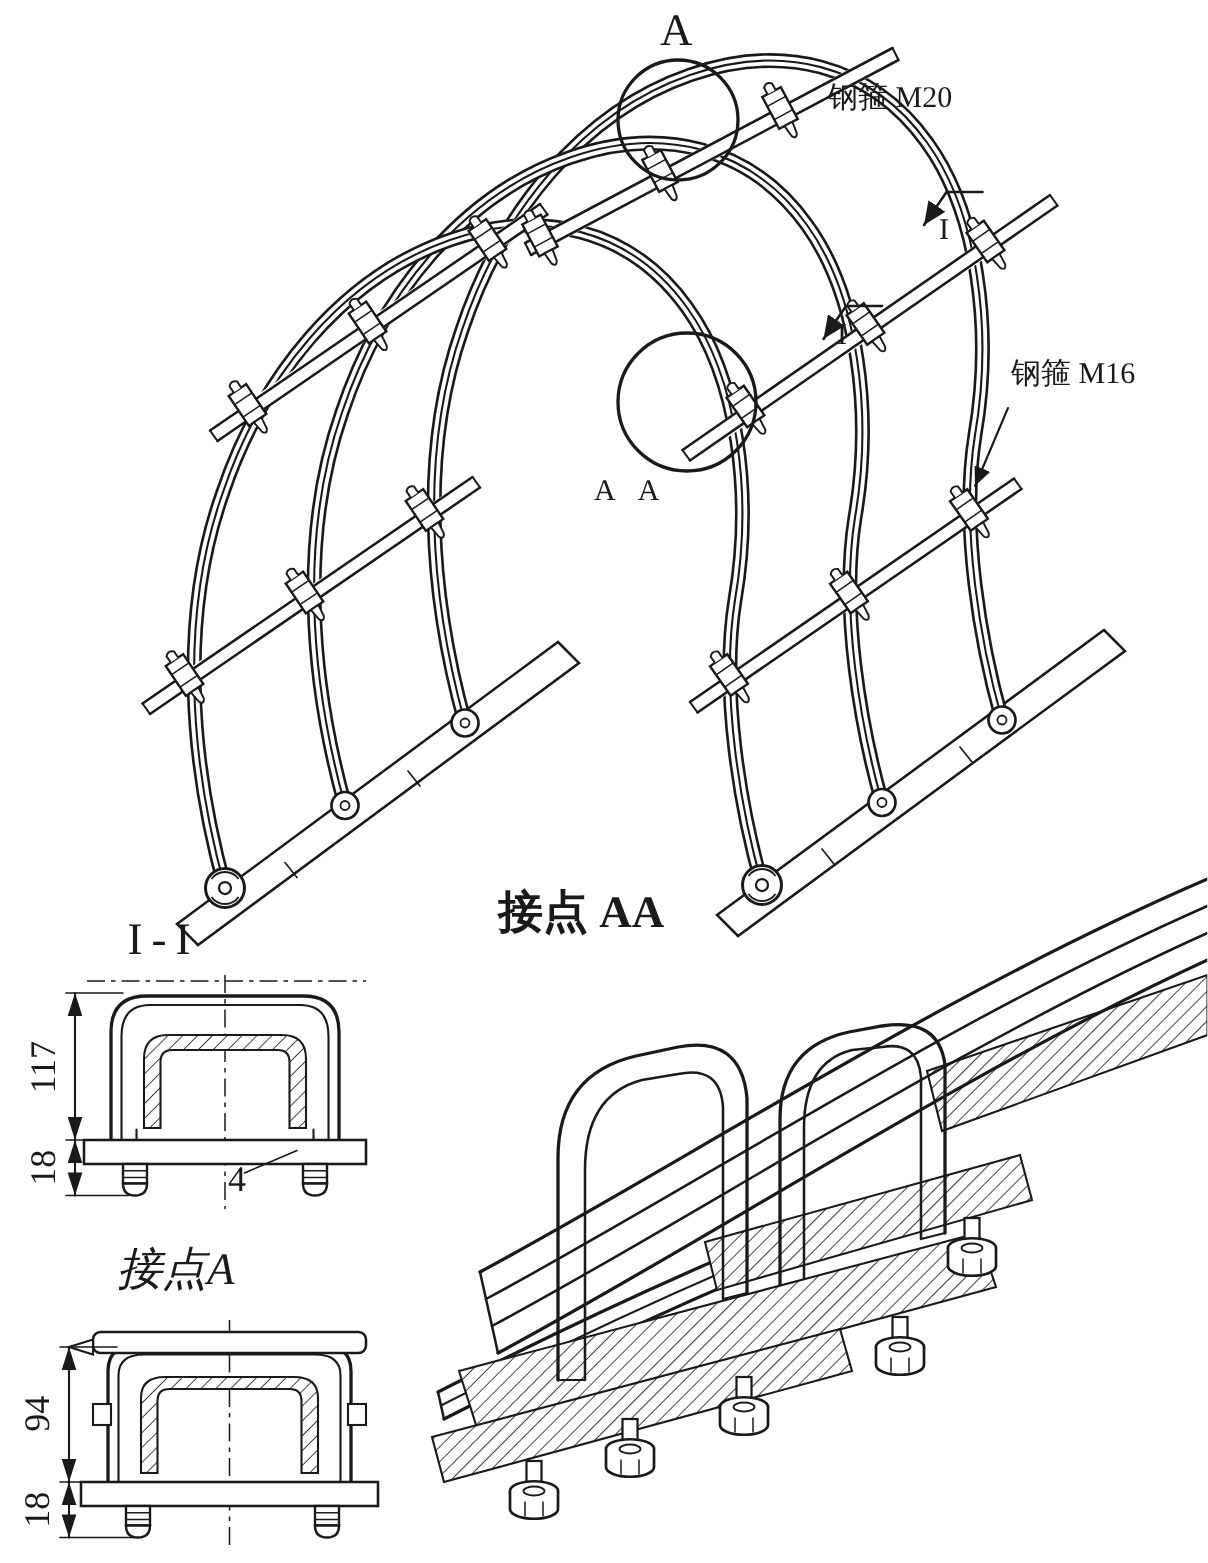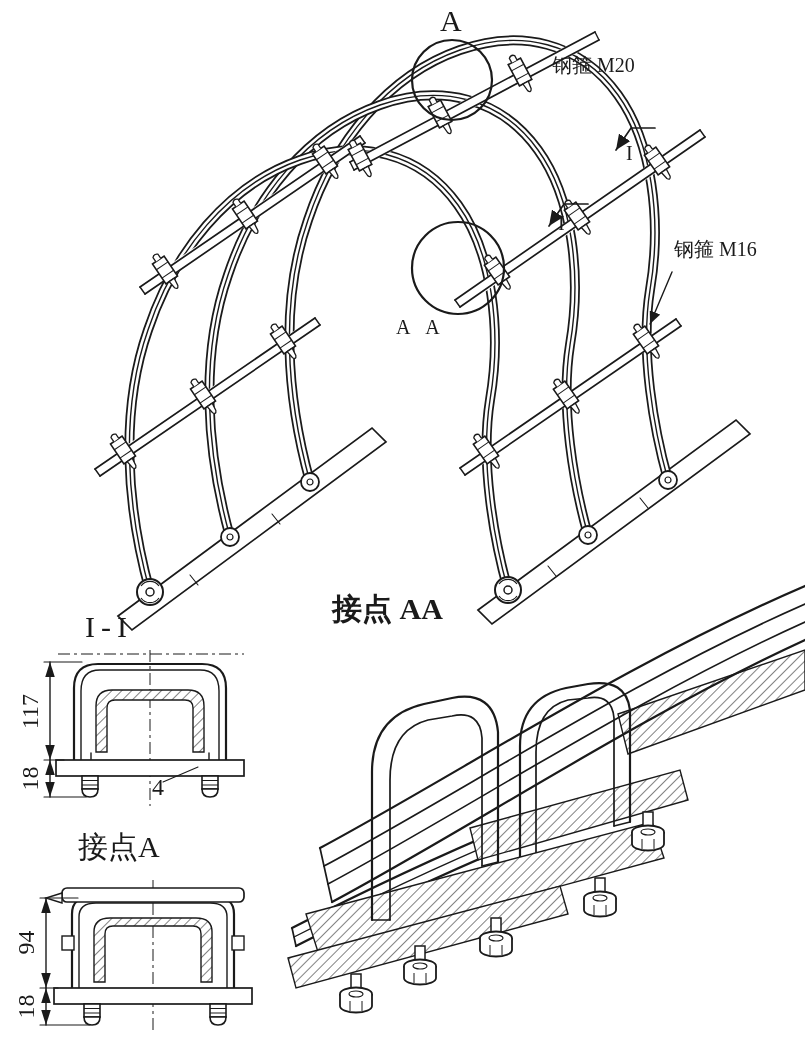--- a/index.html
+++ b/index.html
@@ -274,20 +274,20 @@
 
   <div class="lbl big" style="left:440px;top:4px;">A</div>
   <div class="lbl" style="left:552px;top:54px;">钢箍 M20</div>
   <div class="lbl" style="left:626px;top:142px;">I</div>
   <div class="lbl" style="left:558px;top:212px;">I</div>
   <div class="lbl" style="left:642px;top:238px;margin-left:32px;">钢箍 M16</div>
   <div class="lbl sp" style="left:396px;top:316px;">A A</div>
 
   <div class="lbl big" style="left:332px;top:592px;font-weight:bold;">接点 AA</div>
   <div class="lbl big sp" style="left:85px;top:610px;">I-I</div>
-  <div class="lbl big" style="left:78px;top:830px;">接点A</div>
+  <div class="lbl big" style="left:78px;top:830px;font-style:italic;">接点A</div>
 
   <div class="dim rot" style="left:0px;top:698px;width:60px;">117</div>
   <div class="dim rot" style="left:10px;top:765px;width:40px;">18</div>
   <div class="dim" style="left:148px;top:774px;width:20px;">4</div>
   <div class="dim rot" style="left:6px;top:929px;width:40px;">94</div>
   <div class="dim rot" style="left:6px;top:993px;width:40px;">18</div>
 </div>
 
 </body></html>

